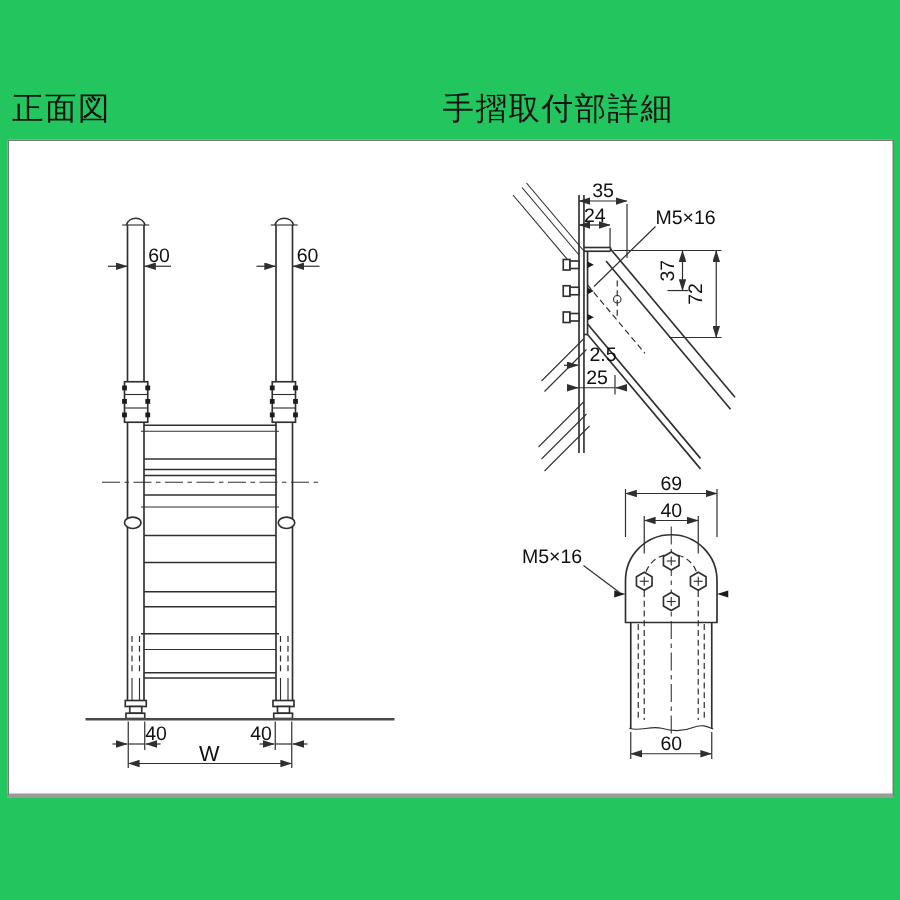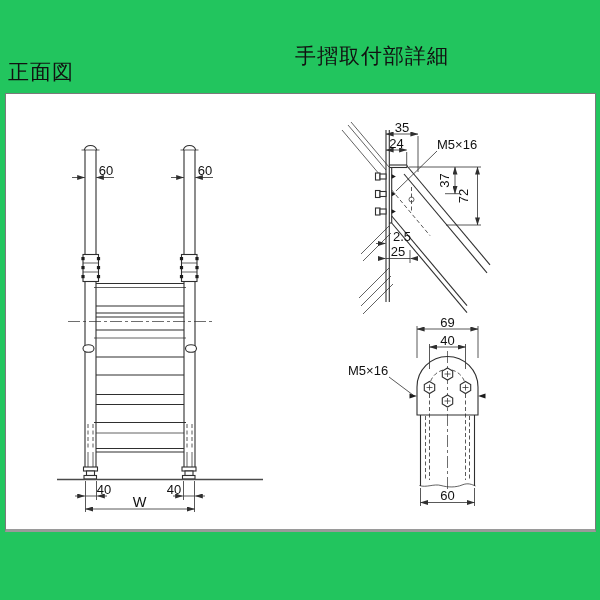--- a/index.html
+++ b/index.html
@@ -1,20 +1,20 @@
 <!DOCTYPE html>
 <html><head>
 <meta charset="utf-8">
 <style>
   html,body{margin:0;padding:0;background:#fff;}
   .stage{position:relative;width:600px;height:600px;background:#22c55e;overflow:hidden;
          font-family:"Liberation Sans", sans-serif;}
   .title{position:absolute;font-size:21px;letter-spacing:1px;color:#111;font-weight:500;}
   .title-left{left:8px;top:58px;}
-  .title-right{left:295px;top:42px;}
+  .title-right{left:295px;top:58px;}
   .panel{position:absolute;top:93px;height:439px;background:#fff;box-sizing:border-box;
          border:1px solid #7a7a7a;border-bottom:3px solid #9a9a9a;}
   .panel-left{left:5px;width:288px;}
   .panel-right{left:292px;width:304px;border-left:none;}
   svg.drawing{position:absolute;left:0;top:0;}
   .ln{stroke:#2f2f2f;stroke-width:1.1;fill:none;}
   .tn{stroke:#2f2f2f;stroke-width:0.75;fill:none;}
   .dm{stroke:#2f2f2f;stroke-width:0.8;fill:none;}
   .hid{stroke:#2f2f2f;stroke-width:0.8;fill:none;stroke-dasharray:4 2.5;}
   .cl{stroke:#2f2f2f;stroke-width:0.7;fill:none;stroke-dasharray:12 3 3 3;}

